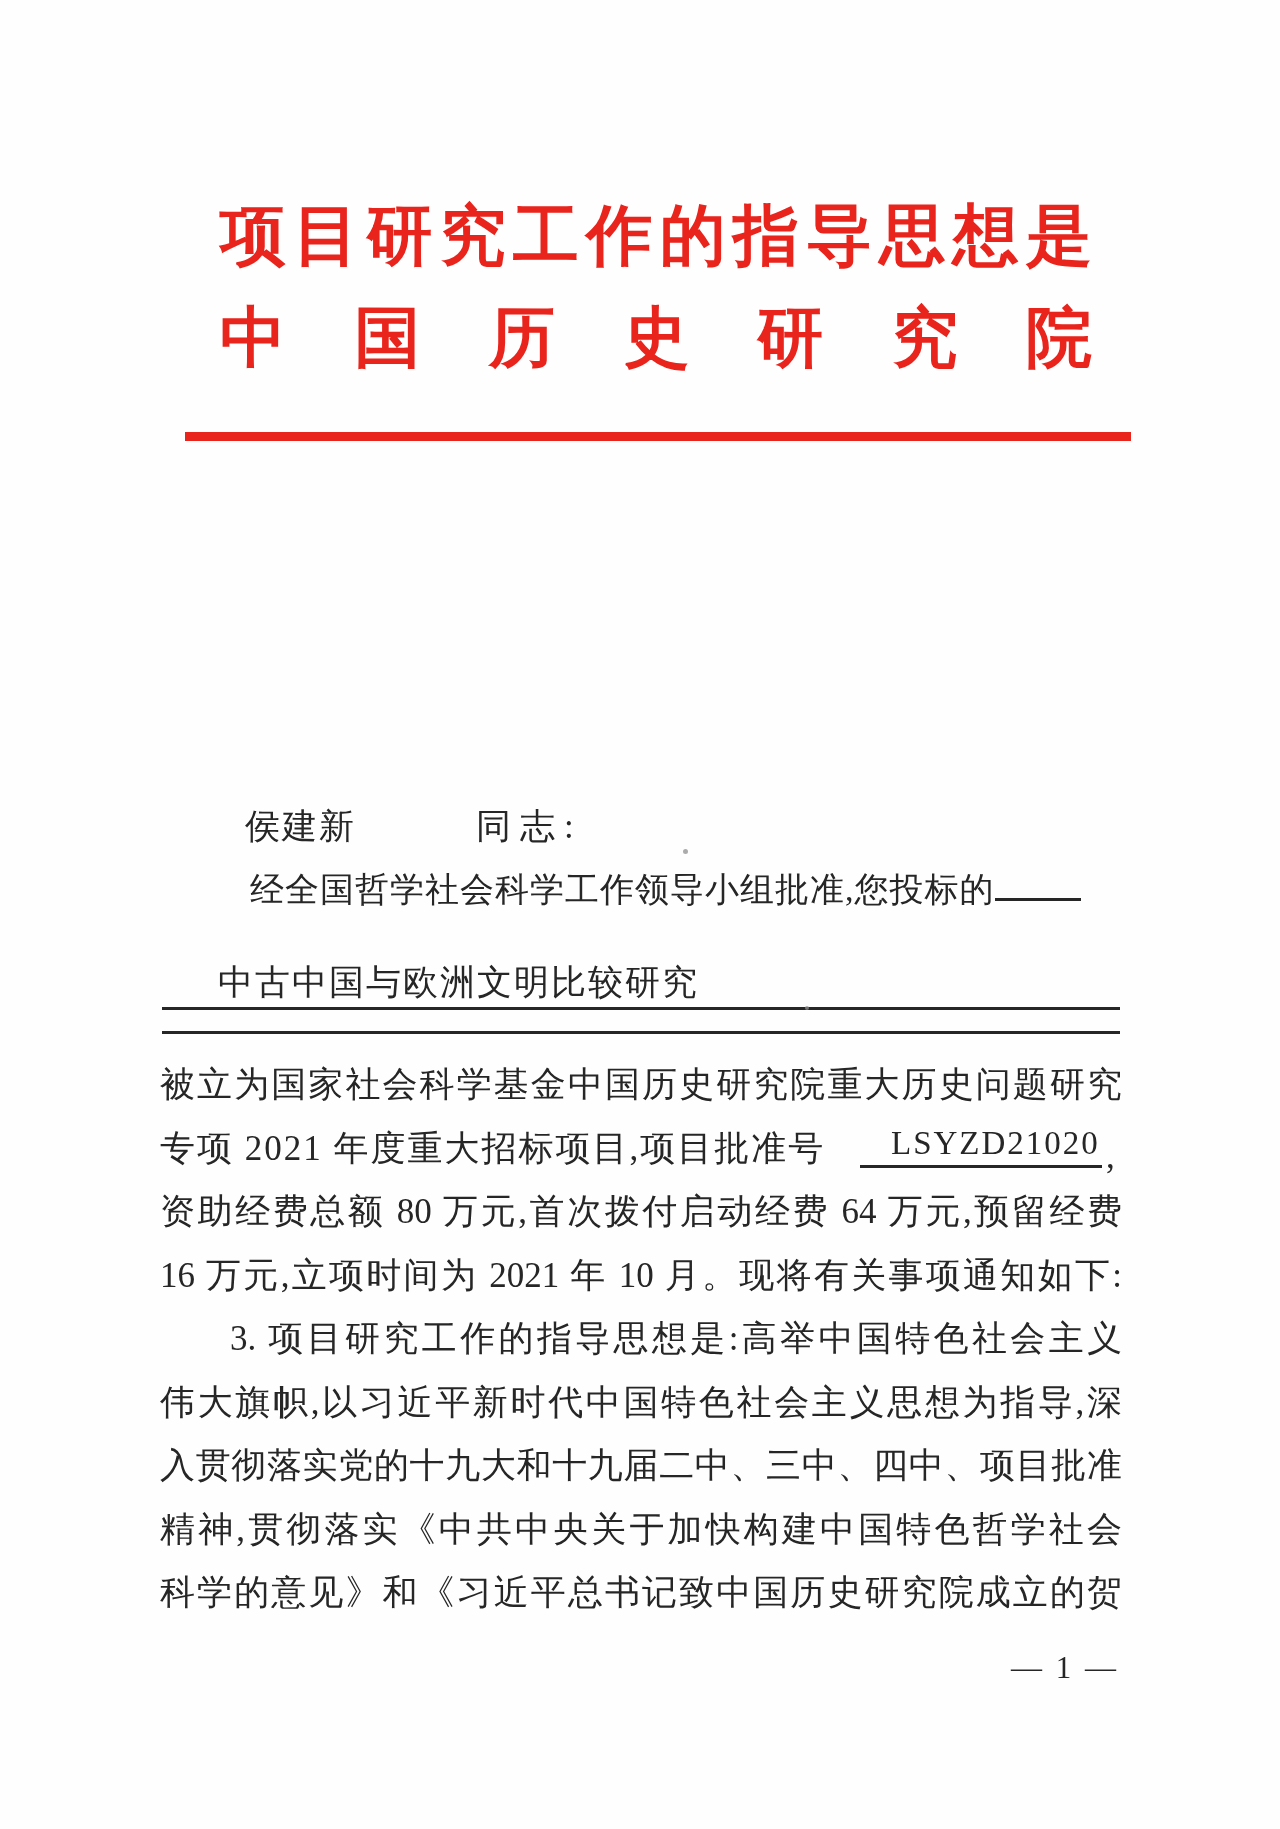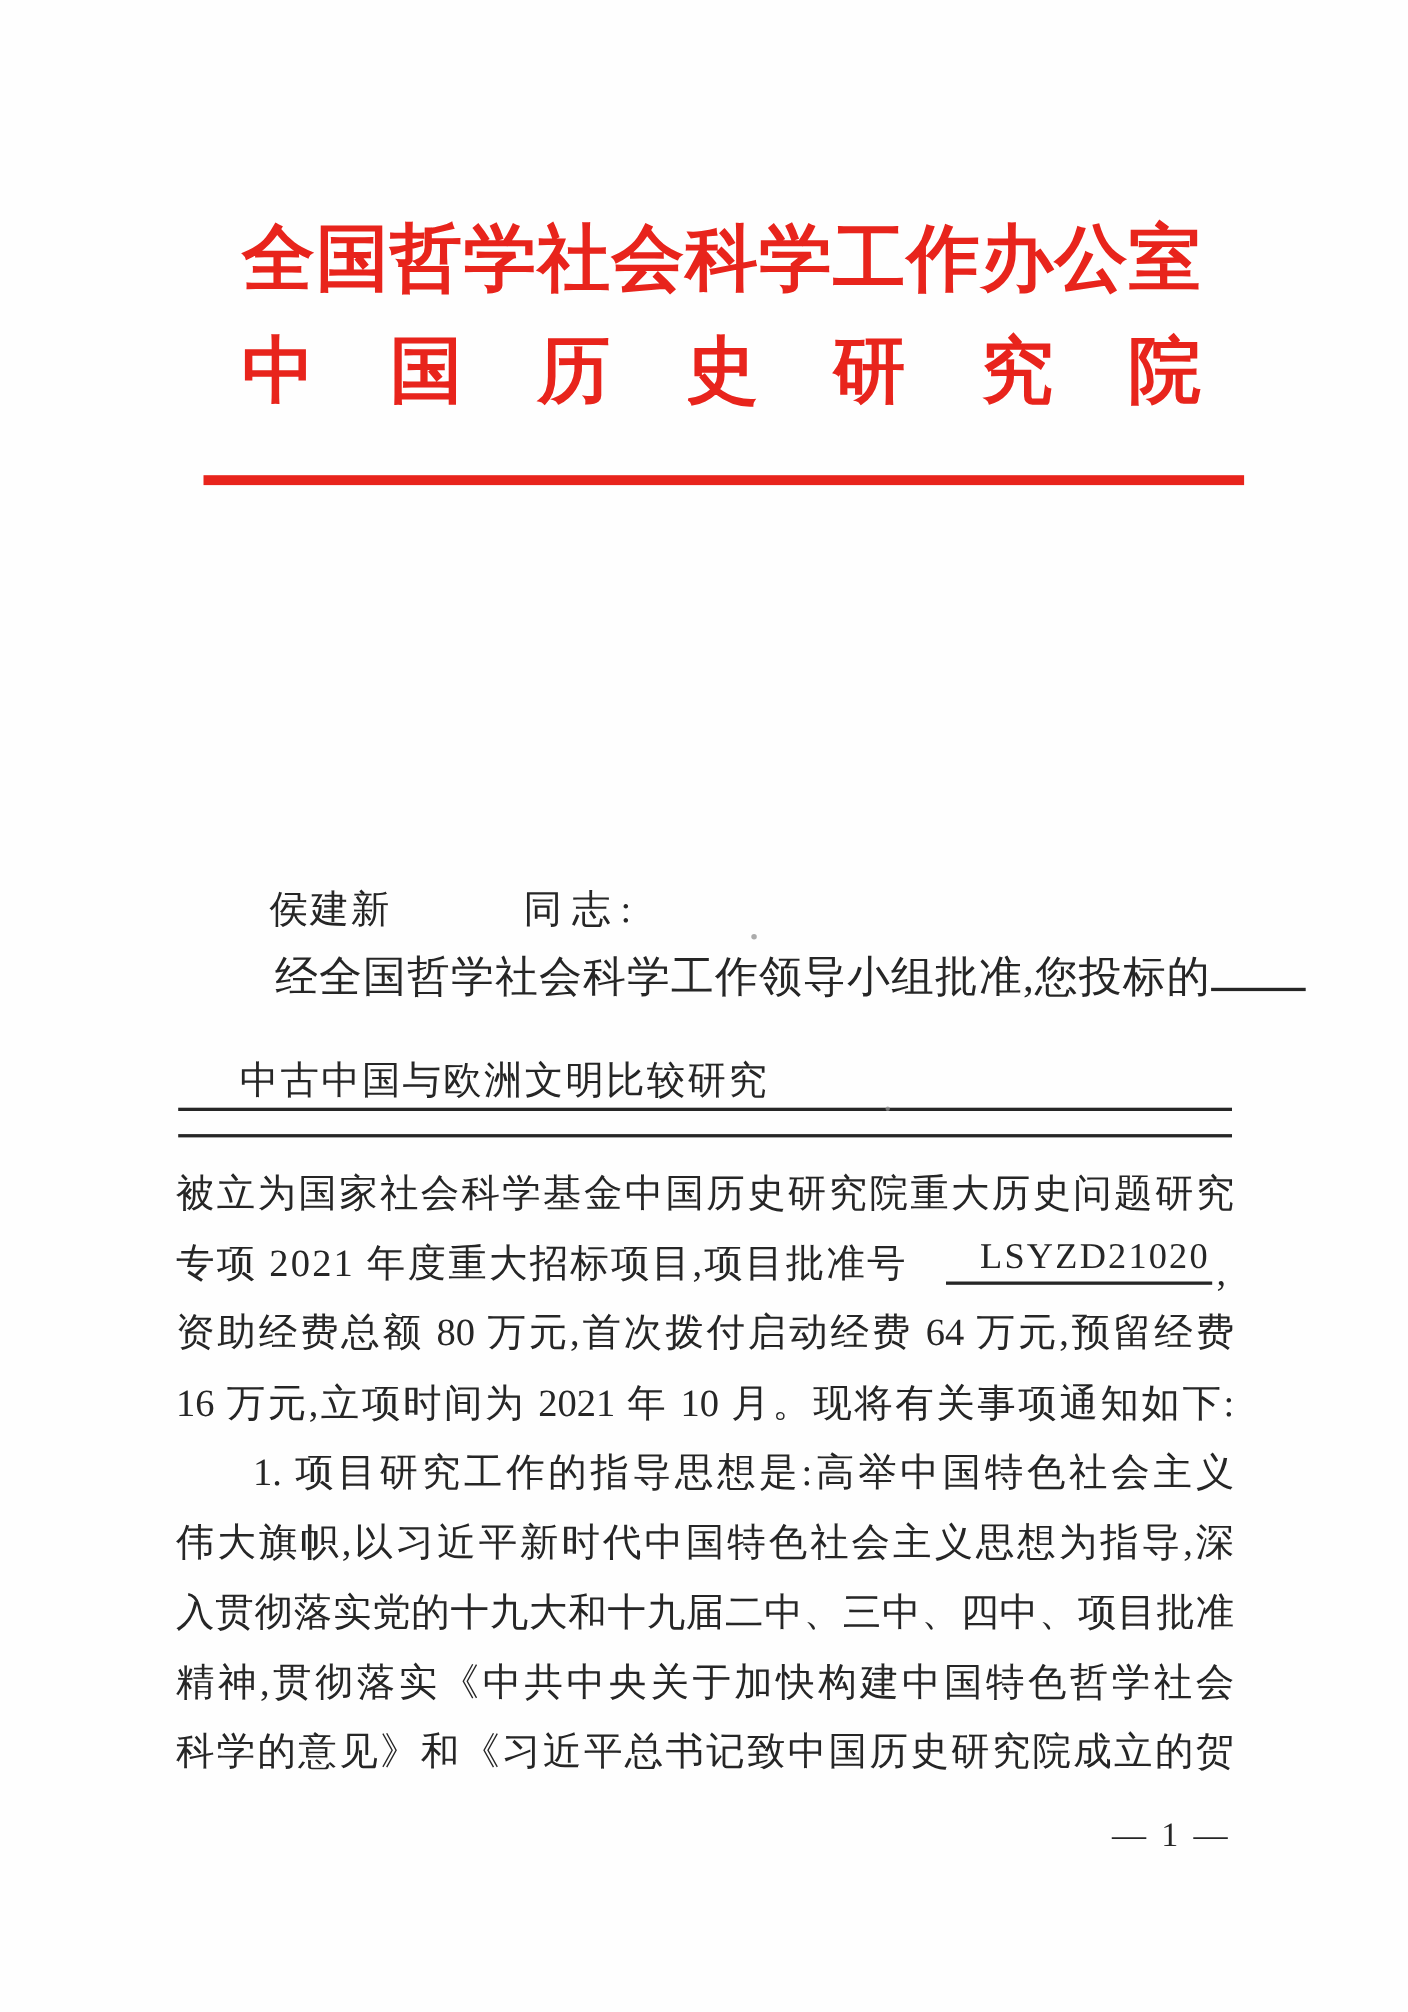--- a/index.html
+++ b/index.html
@@ -38,21 +38,21 @@
     text-align:center;color:var(--ink-strong);font-weight:bold;
   }
   .title-line{font-size:46px;line-height:76px;letter-spacing:1px;}
   
   .salutation{position:absolute;left:245px;top:803px;font-size:35px;color:var(--ink);}
   .recipient{margin-right:120px;letter-spacing:2px;}
   .suffix{letter-spacing:9px;margin-top:27px;}
   
   .intro{
     position:absolute;left:160px;top:868px;width:962px;
-    font-size:39px;line-height:42px;text-indent:90px;letter-spacing:1px;
+    font-size:34px;line-height:42px;text-indent:90px;letter-spacing:1px;
     white-space:nowrap;
   }
   .fill-blank{
     display:inline-block;width:86px;height:30px;
     border-bottom:3px solid var(--ink);
   }
   
   .project-line{
     position:absolute;left:162px;top:956px;width:958px;height:54px;
     line-height:54px;font-size:35px;letter-spacing:2px;
@@ -91,21 +91,21 @@
     position:absolute;left:990px;top:1650px;width:150px;
     font-size:31px;letter-spacing:3px;text-align:center;color:var(--ink);
   }
 </style>
 </head>
 <body>
 
 <div class="page">
 
   <div>
-    <div class="org-line org1">全国哲学社会科学工作办公室</div>
+    <div class="org-line org1">项目研究工作的指导思想是</div>
     <div class="org-line org2">中国历史研究院</div>
     <div class="red-rule"></div>
   </div>
 
 
   <div class="salutation">
     <span class="recipient">侯建新</span><span class="suffix">同志:</span>
   </div>
 
   <div class="intro">
@@ -124,21 +124,21 @@
   <div class="body-block">
     <div class="bline">被立为国家社会科学基金中国历史研究院重大历史问题研究</div>
     <div class="bline bline-approval">
       <span class="prefix">专项 2021 年度重大招标项目,项目批准号</span>
       <span class="u-line"></span>
       <span class="code">LSYZD21020</span>
       <span class="comma">,</span>
     </div>
     <div class="bline">资助经费总额 80 万元,首次拨付启动经费 64 万元,预留经费</div>
     <div class="bline">16 万元,立项时间为 2021 年 10 月。现将有关事项通知如下:</div>
-    <div class="bline indent">1. 项目研究工作的指导思想是:高举中国特色社会主义</div>
+    <div class="bline indent">3. 项目研究工作的指导思想是:高举中国特色社会主义</div>
     <div class="bline">伟大旗帜,以习近平新时代中国特色社会主义思想为指导,深</div>
     <div class="bline">入贯彻落实党的十九大和十九届二中、三中、四中、项目批准号</div>
     <div class="bline">精神,贯彻落实《中共中央关于加快构建中国特色哲学社会</div>
     <div class="bline">科学的意见》和《习近平总书记致中国历史研究院成立的贺</div>
   </div>
 
   <div class="page-number">— 1 —</div>
 
 </div>
 

